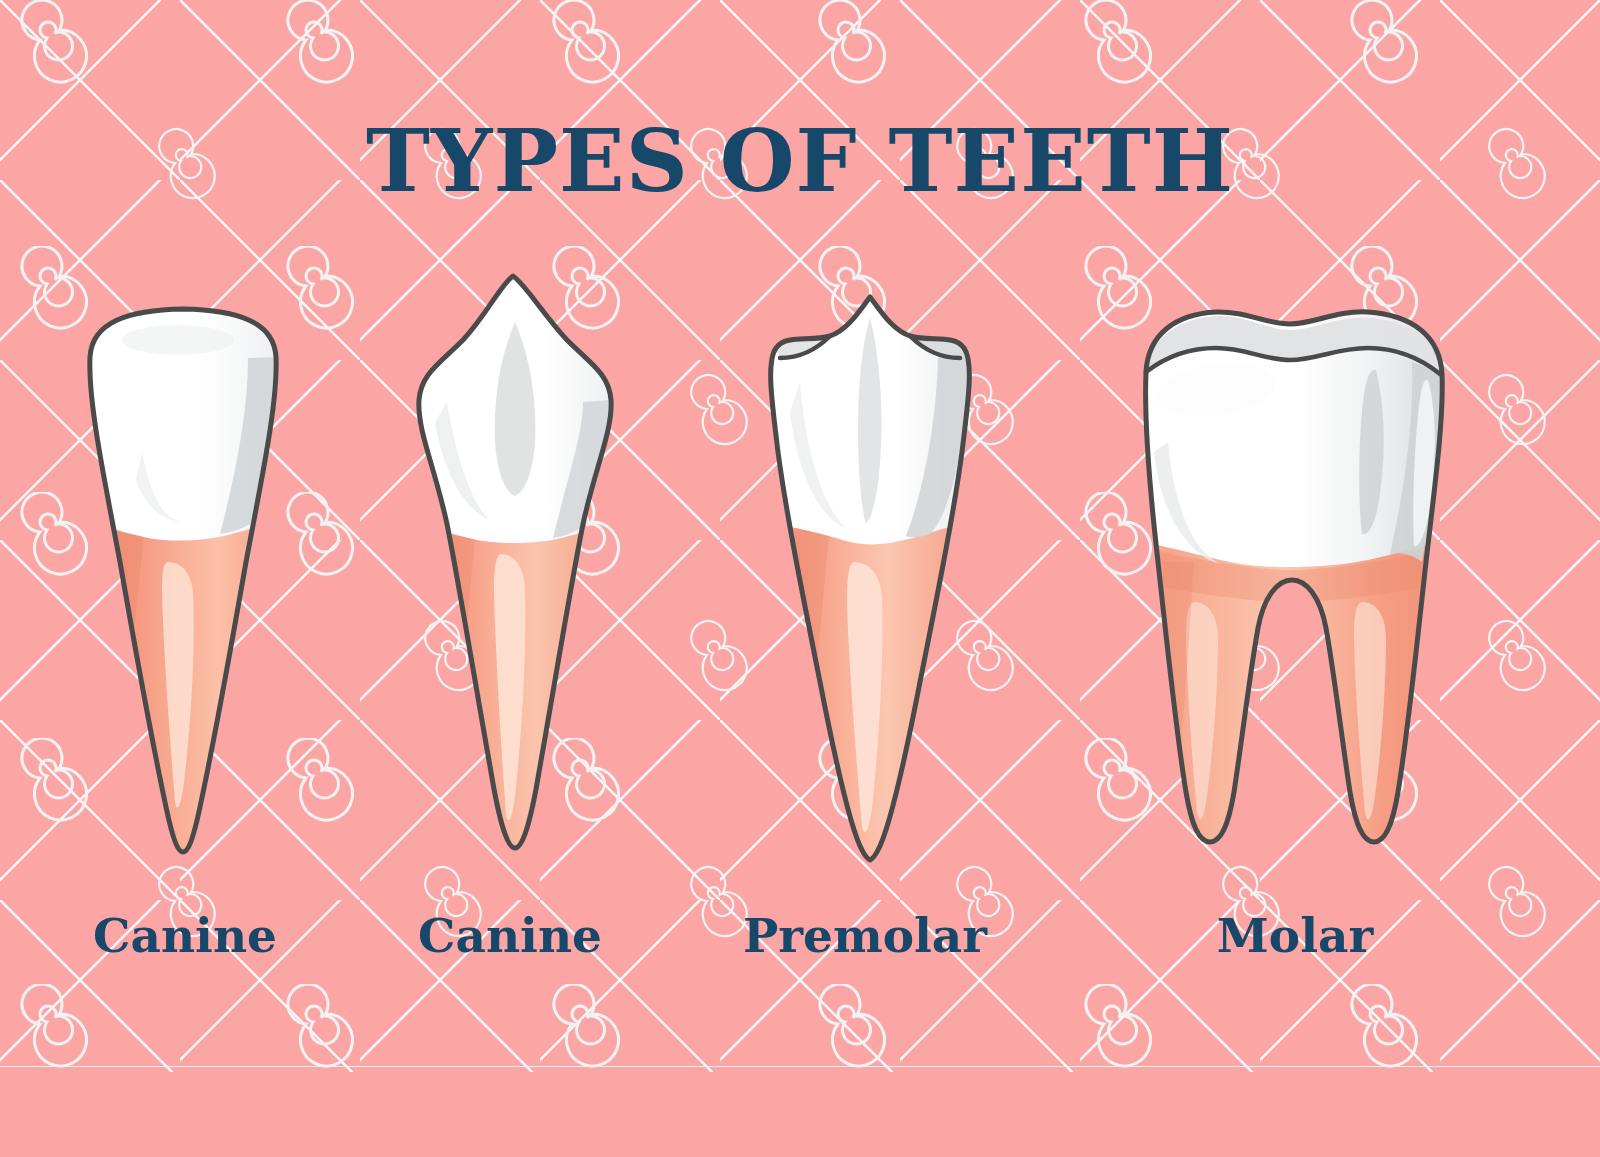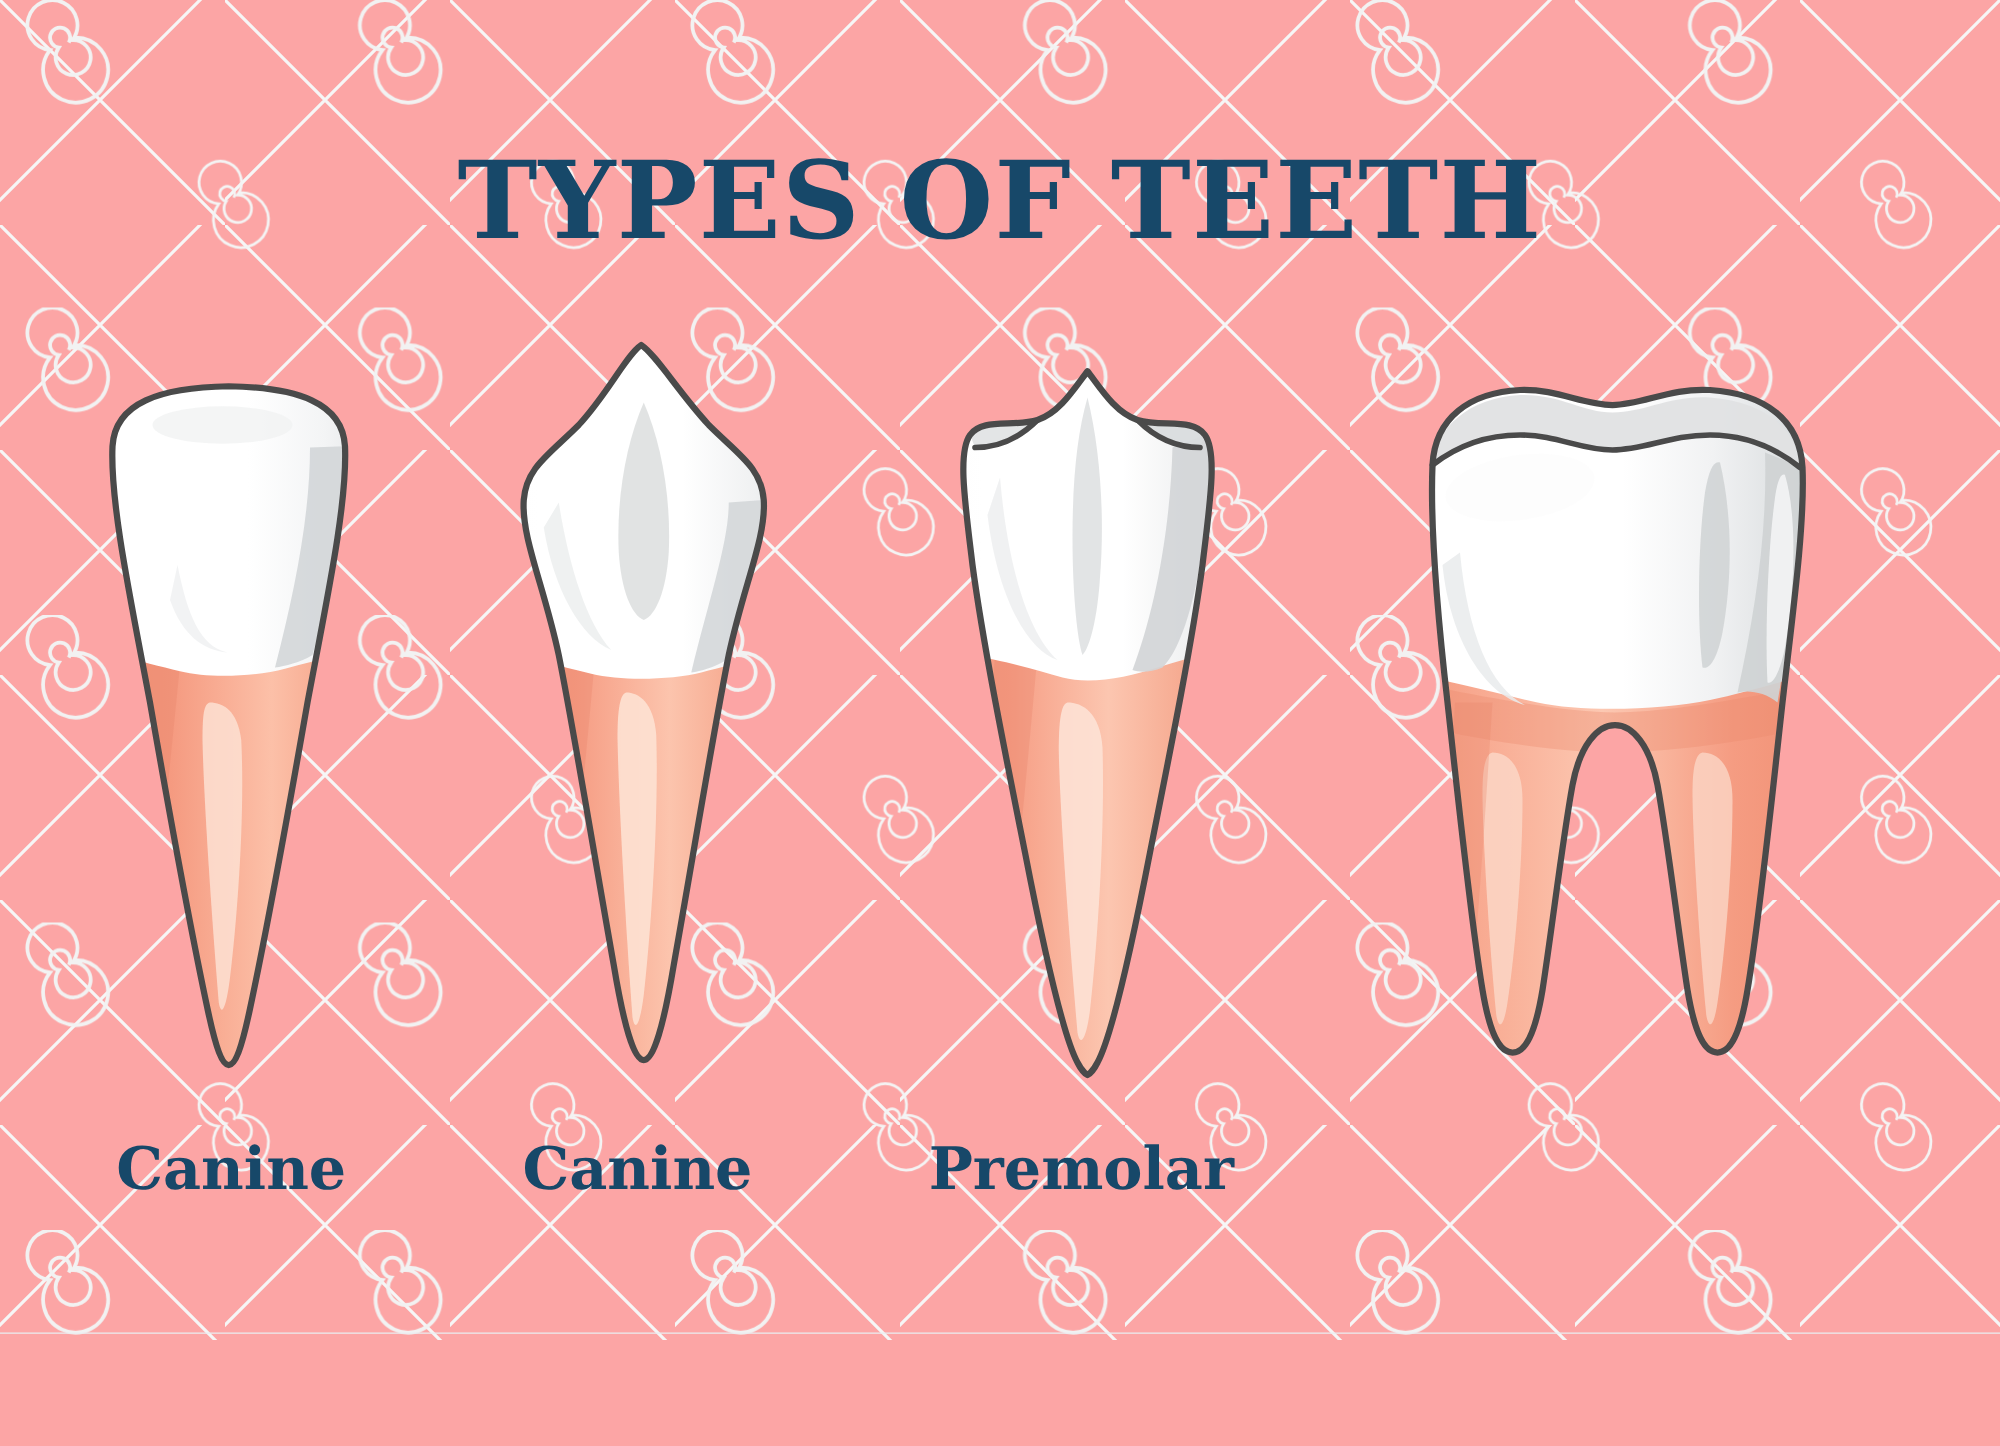--- a/index.html
+++ b/index.html
@@ -483,17 +483,18 @@
                  C 306 86, 330 96, 350 112" fill="none" stroke="#4a4a4a" stroke-width="4.5" stroke-linecap="round" stroke-linejoin="round"></path>
       </svg>
     </div>
 
   </div>
 
   <div id="labels">
     <div class="tooth-label" style="left:50px;width:270px;">Canine</div>
     <div class="tooth-label" style="left:725px;width:280px;">Premolar</div>
     <div class="tooth-label" style="left:380px;width:260px;">Canine</div>
+    <div class="tooth-label" style="left:1095px;width:400px;">Molar</div>
   </div>
 
   <div class="hairline"></div>
 
 </div>
 
 </body></html>

